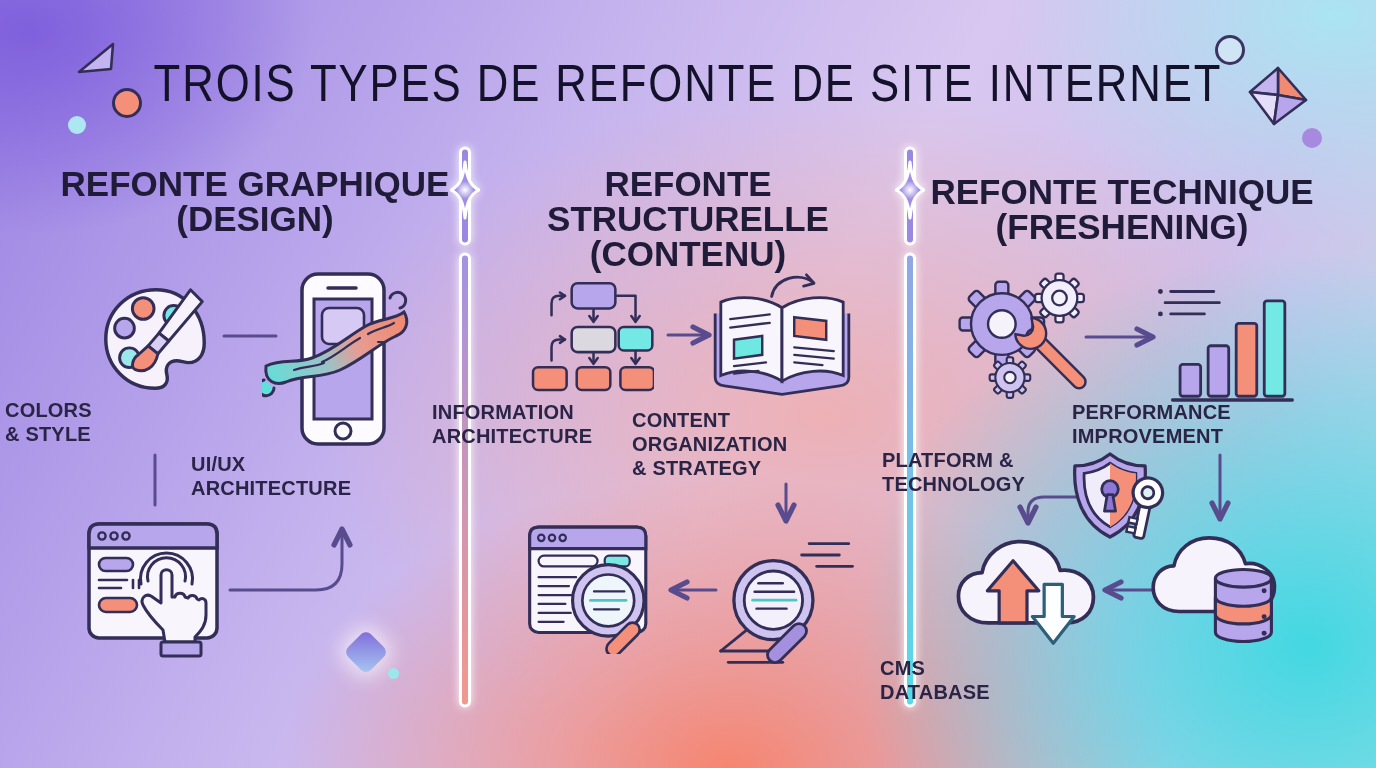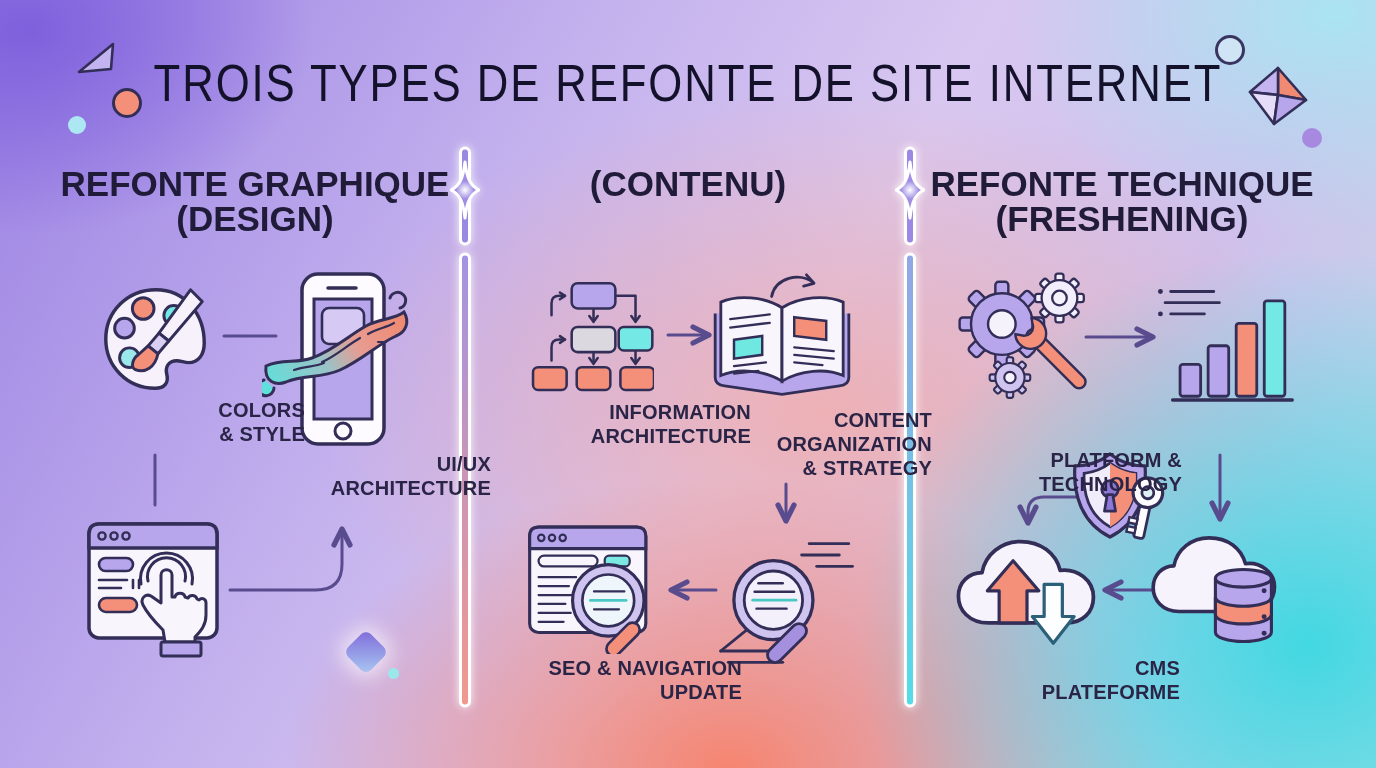--- a/index.html
+++ b/index.html
@@ -18,21 +18,21 @@
   #title{
     left:0;right:0;top:56px;text-align:center;
     font-size:46px;letter-spacing:2px;color:#14112b;font-weight:400;
     transform:scale(.95,1.12);white-space:nowrap;
   }
   .col-head{
     width:440px;text-align:center;top:166px;
     font-weight:700;font-size:35px;line-height:35px;color:#1f1b38;
   }
   .item-label{
-    width:300px;text-align:right;
+    width:300px;text-align:left;
     font-weight:700;font-size:20px;line-height:24px;color:#2a2447;
     white-space:pre-line;letter-spacing:.2px;
   }
   .divider{filter:drop-shadow(0 0 5px rgba(255,255,255,.9));}
   .deco-dot{border-radius:50%;}
   #deco-diamond{
     width:32px;height:32px;border-radius:7px;
     background:linear-gradient(135deg,#7f6ada,#a9c9f2);
     transform:rotate(45deg);
     box-shadow:0 0 20px 6px rgba(255,255,255,.65);
@@ -44,23 +44,24 @@
 
 <div id="canvas">
 
   <div id="title" class="abs">TROIS TYPES DE REFONTE DE SITE INTERNET</div>
 
   <div class="col-head abs" style="left:35px;">
     <div>REFONTE GRAPHIQUE</div>
     <div>(DESIGN)</div>
   </div>
   <div class="col-head abs" style="left:468px;">
+    <div>REFONTE STRUCTURELLE</div>
     <div>(CONTENU)</div>
   </div>
-  <div class="col-head abs" style="left:902px;">
+  <div class="col-head abs" style="left:902px;margin-top:8px;">
     <div>REFONTE TECHNIQUE</div>
     <div>(FRESHENING)</div>
   </div>
 
   <svg class="abs divider" style="left:450px;top:142px;" width="30" height="572" viewBox="0 0 30 572">
     <defs>
       <linearGradient id="dv1" x1="0" y1="0" x2="0" y2="1">
         <stop offset="0" stop-color="#a393e2"></stop>
           <stop offset="1" stop-color="#f2988c"></stop>
       </linearGradient>
@@ -351,31 +352,31 @@
       <circle cx="112" cy="68" r="2.4" fill="#332e57"></circle>
       <circle cx="112" cy="93" r="2.4" fill="#332e57"></circle>
       <circle cx="112" cy="109" r="2.4" fill="#332e57"></circle>
     </g>
   </svg>
 
   <div class="item-label abs" style="left:5px;top:398px;">COLORS
 &amp; STYLE</div>
   <div class="item-label abs" style="left:191px;top:452px;">UI/UX
 ARCHITECTURE</div>
-  <div class="item-label abs" style="left:451px;top:400px;">INFORMATION
+  <div class="item-label abs" style="left:432px;top:400px;">INFORMATION
 ARCHITECTURE</div>
   <div class="item-label abs" style="left:632px;top:408px;">CONTENT
 ORGANIZATION
 &amp; STRATEGY</div>
-  <div class="item-label abs" style="left:442px;top:656px;">SEO &amp; NAVIGATION
-UPDATE</div>
   <div class="item-label abs" style="left:882px;top:400px;margin-top:48px;">PLATFORM &amp;
 TECHNOLOGY</div>
+  <div class="item-label abs" style="left:1072px;top:400px;">PERFORMANCE
+IMPROVEMENT</div>
   <div class="item-label abs" style="left:880px;top:656px;">CMS
-PLATEFORME</div>
+DATABASE</div>
 
   <svg class="abs" style="left:75px;top:40px;" width="44" height="38" viewBox="0 0 44 38">
     <polygon points="38,4 4,32 36,29" fill="#c3b3f0" stroke="#332e57" stroke-width="2.6" stroke-linejoin="round"></polygon>
   </svg>
   <div class="abs deco-dot" style="left:112px;top:88px;width:24px;height:24px;background:#f4907a;border:3px solid #332e57;"></div>
   <div class="abs deco-dot" style="left:68px;top:116px;width:18px;height:18px;background:#ade8f2;"></div>
   <div class="abs deco-dot" style="left:1215px;top:35px;width:24px;height:24px;background:rgba(225,238,248,.55);border:3px solid #3a3560;"></div>
   <svg class="abs" style="left:1247px;top:65px;" width="62" height="62" viewBox="0 0 62 62">
     <g stroke="#332e57" stroke-width="2.6" stroke-linejoin="round">
       <polygon points="31,3 59,35 31,30" fill="#f08a72"></polygon>

